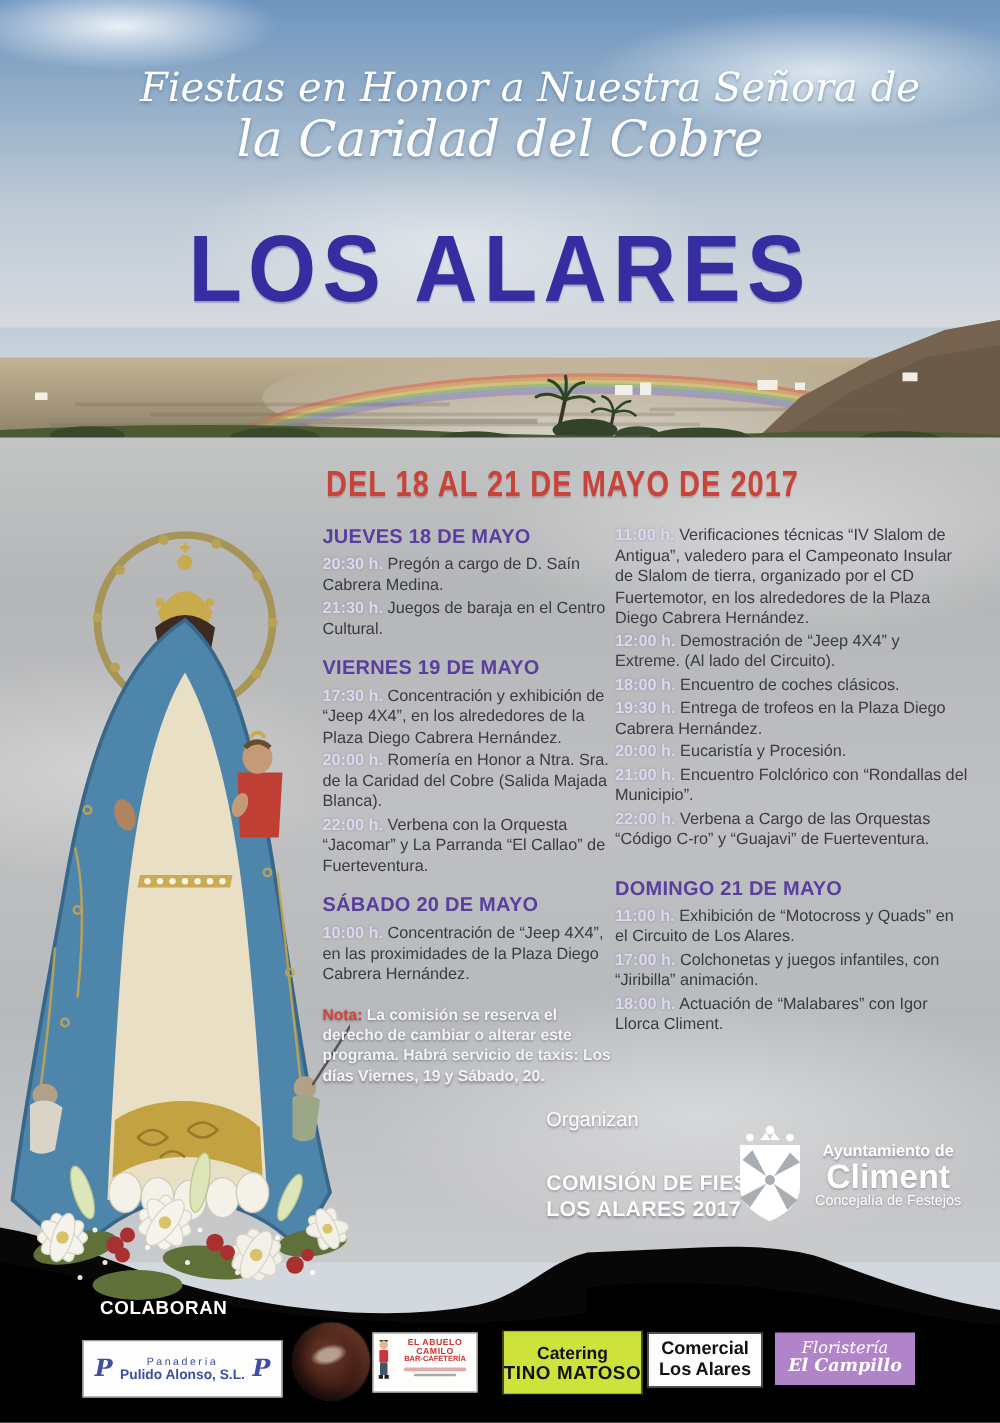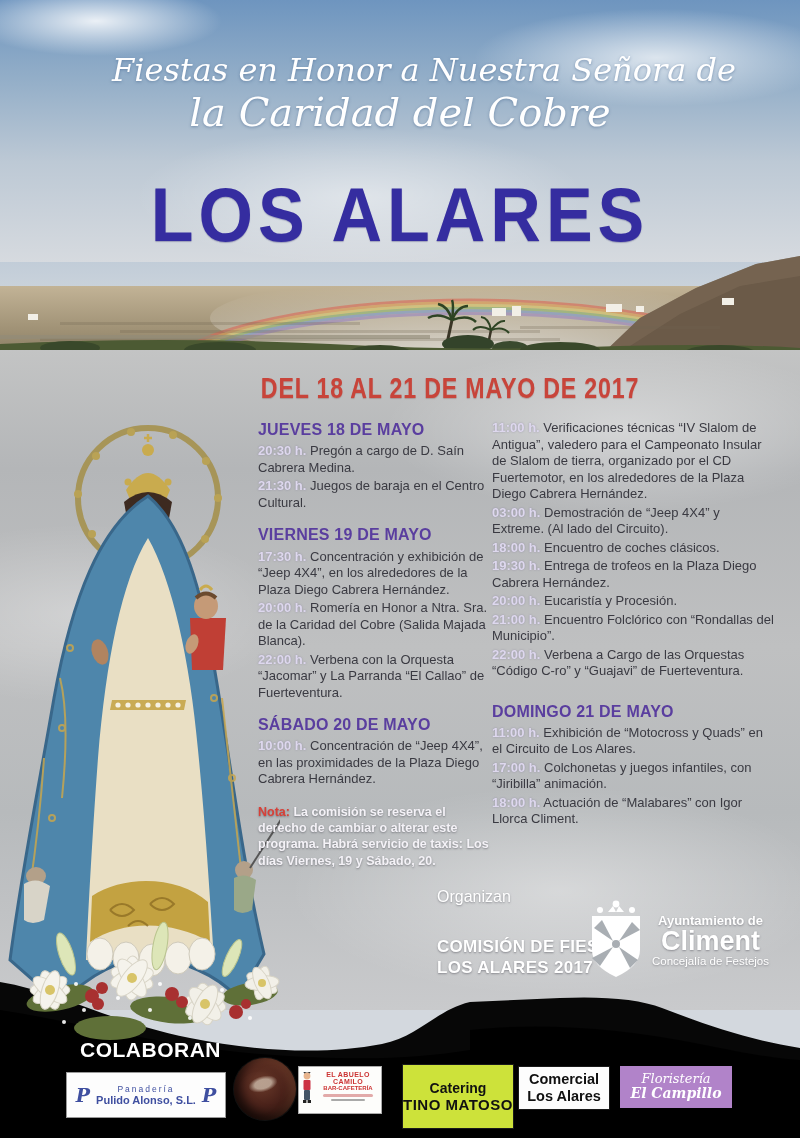--- a/index.html
+++ b/index.html
@@ -59,42 +59,42 @@
   .org-heading{font-size:16px;text-shadow:0 1px 2px rgba(80,80,90,.5);}
   .committee{margin-top:30px;font-weight:bold;font-size:17px;line-height:1.25;letter-spacing:.3px;
     text-shadow:0 1px 2px rgba(80,80,90,.55);}
   .council{position:absolute;left:588px;top:900px;z-index:6;color:#fff;display:flex;align-items:center;gap:8px;text-align:center;}
   .council-text{text-shadow:0 1px 2px rgba(80,80,90,.5);}
   .council-l1{font-size:13px;font-weight:bold;}
   .council-name{font-size:27px;font-weight:bold;line-height:1;}
   .council-l3{font-size:11.5px;}
   
   .colaboran{position:absolute;left:80px;top:1038px;z-index:7;color:#fff;font-weight:bold;
-    font-size:21px;letter-spacing:.5px;}
+    font-size:15px;letter-spacing:.5px;}
   .sponsors{position:absolute;left:0;top:1056px;width:800px;height:80px;z-index:7;}
   .sp{position:absolute;box-sizing:border-box;}
   .sp-panaderia{left:66px;top:16px;width:160px;height:46px;background:#fdfdfd;border:1px solid #999;
     color:#3f4fa0;text-align:center;display:flex;align-items:center;justify-content:center;gap:6px;}
   .pan-mono{font-family:"DejaVu Serif",serif;font-style:italic;font-size:19px;font-weight:bold;}
   .pan-l1{font-size:8.5px;letter-spacing:2px;}
   .pan-l2{font-size:11px;font-weight:bold;}
   .sp-round{left:234px;top:2px;width:62px;height:62px;border-radius:50%;
     background:radial-gradient(circle at 45% 40%, #6b3a2a 0%, #4a221a 45%, #1b0d09 100%);
     box-shadow:0 0 0 1px #111, inset 6px -4px 10px rgba(0,0,0,.6), inset -6px 4px 8px rgba(190,120,80,.25);}
   .sp-round::after{content:"";position:absolute;left:14px;top:18px;width:30px;height:16px;
     background:radial-gradient(ellipse,#cbb9a8 0 40%,rgba(0,0,0,0) 70%);transform:rotate(-15deg);opacity:.8;}
   .sp-abuelo{left:298px;top:10px;width:84px;height:48px;background:#fdfdfb;border:1px solid #aaa;
     color:#c33;display:flex;}
   .abuelo-fig{width:16px;padding-top:5px;display:flex;justify-content:center;}
   .abuelo-text{flex:1;text-align:center;padding-top:4px;}
   .ab-l1{font-size:7px;font-weight:bold;letter-spacing:.4px;}
   .ab-l2{font-size:6px;font-weight:bold;}
   .ab-line{height:3px;margin:3px 8px 0 8px;background:linear-gradient(90deg,#c66,#c66);opacity:.55;border-radius:2px;}
   .ab-line2{height:2px;margin:2px 16px 0 16px;background:#555;opacity:.5;border-radius:2px;}
-  .sp-catering{left:402px;top:8px;width:112px;height:65px;background:#cde23a;border:1px solid #1a1a1a;
+  .sp-catering{left:402px;top:8px;width:112px;height:52px;background:#cde23a;border:1px solid #1a1a1a;
     color:#111;text-align:center;display:flex;flex-direction:column;justify-content:center;}
   .cat-l1{font-size:14px;font-weight:bold;}
   .cat-l2{font-size:15px;font-weight:bold;letter-spacing:.5px;}
   .sp-comercial{left:518px;top:10px;width:92px;height:44px;background:#fdfdfd;border:1px solid #1a1a1a;
     color:#111;text-align:center;display:flex;flex-direction:column;justify-content:center;}
   .com-l1,.com-l2{font-size:14.5px;font-weight:bold;line-height:1.15;}
   .sp-florist{left:620px;top:10px;width:112px;height:42px;background:#b183c9;
     color:#fff;text-align:center;display:flex;flex-direction:column;justify-content:center;
     font-family:"DejaVu Serif",serif;font-style:italic;}
   .flo-l1{font-size:13px;line-height:1.1;}
@@ -349,21 +349,21 @@
     <p class="event"><span class="time">22:00 h.</span> <span class="etext">Verbena con la Orquesta “Jacomar” y La Parranda “El Callao” de Fuerteventura.</span></p>
 
     <h3 class="day">SÁBADO 20 DE MAYO</h3>
     <p class="event"><span class="time">10:00 h.</span> <span class="etext">Concentración de “Jeep 4X4”, en las proximidades de la Plaza Diego Cabrera Hernández.</span></p>
 
     <p class="note"><span class="note-label">Nota:</span> <span>La comisión se reserva el derecho de cambiar o alterar este programa. Habrá servicio de taxis: Los días Viernes, 19 y Sábado, 20.</span></p>
   </div>
 
   <div class="col col-right">
     <p class="event"><span class="time">11:00 h.</span> <span class="etext">Verificaciones técnicas “IV Slalom de Antigua”, valedero para el Campeonato Insular de Slalom de tierra, organizado por el CD Fuertemotor, en los alrededores de la Plaza Diego Cabrera Hernández.</span></p>
-    <p class="event"><span class="time">03:00 h.</span> <span class="etext">Demostración de “Jeep 4X4” y Extreme. (Al lado del Circuito).</span></p>
+    <p class="event"><span class="time">12:00 h.</span> <span class="etext">Demostración de “Jeep 4X4” y Extreme. (Al lado del Circuito).</span></p>
     <p class="event"><span class="time">18:00 h.</span> <span class="etext">Encuentro de coches clásicos.</span></p>
     <p class="event"><span class="time">19:30 h.</span> <span class="etext">Entrega de trofeos en la Plaza Diego Cabrera Hernández.</span></p>
     <p class="event"><span class="time">20:00 h.</span> <span class="etext">Eucaristía y Procesión.</span></p>
     <p class="event"><span class="time">21:00 h.</span> <span class="etext">Encuentro Folclórico con “Rondallas del Municipio”.</span></p>
     <p class="event"><span class="time">22:00 h.</span> <span class="etext">Verbena a Cargo de las Orquestas “Código C-ro”  y  “Guajavi” de Fuerteventura.</span></p>
 
     <h3 class="day" style="margin-top:22px;">DOMINGO 21 DE MAYO</h3>
     <p class="event"><span class="time">11:00 h.</span> <span class="etext">Exhibición de “Motocross y Quads” en el Circuito de Los Alares.</span></p>
     <p class="event"><span class="time">17:00 h.</span> <span class="etext">Colchonetas y  juegos infantiles, con “Jiribilla” animación.</span></p>
     <p class="event"><span class="time">18:00 h.</span> <span class="etext">Actuación de “Malabares” con Igor Llorca Climent.</span></p>

